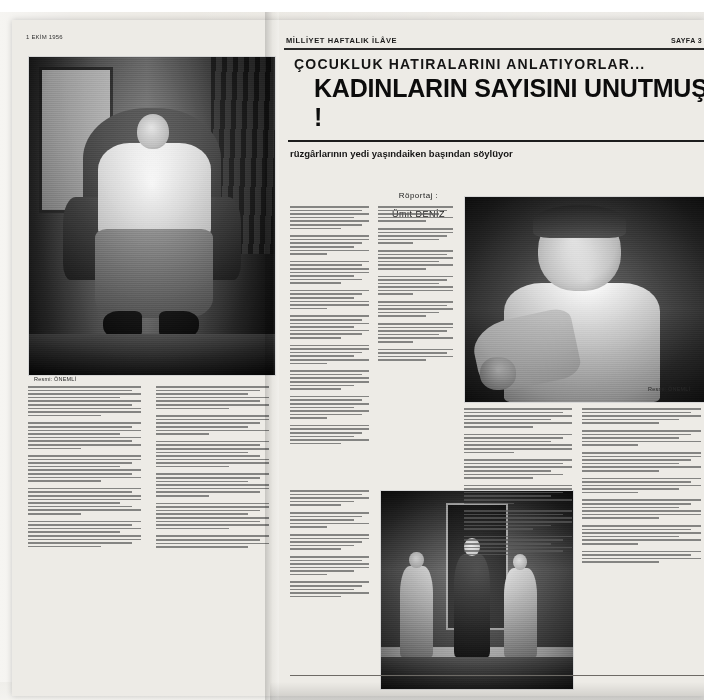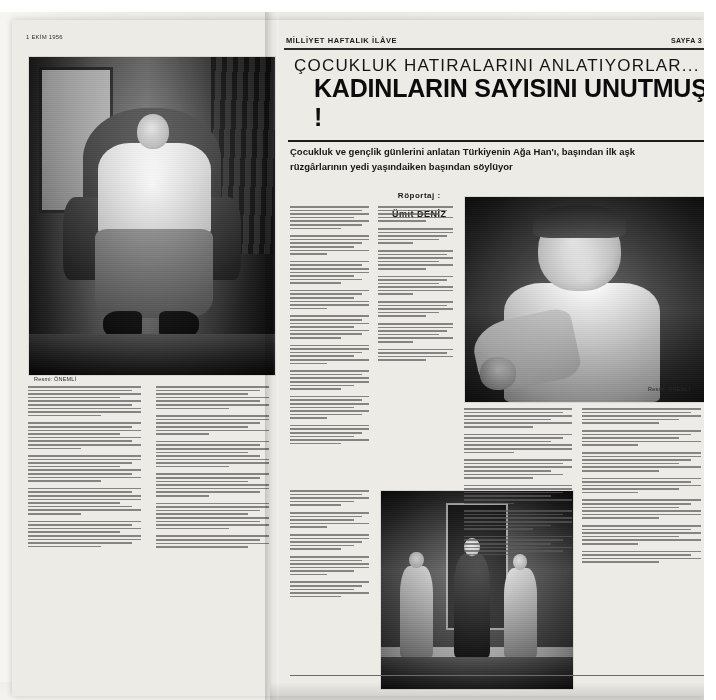--- a/index.html
+++ b/index.html
@@ -83,22 +83,22 @@
     font-size: 6px;
     color: #333;
     letter-spacing: 0.2px;
   }
 
   
   #kicker {
     position: absolute;
     left: 282px; top: 36px;
     width: 300px;
-    font-size: 17px;
-    font-weight: normal;
+    font-size: 14px;
+    font-weight: bold;
     letter-spacing: 1.2px;
     color: #151515;
     white-space: nowrap;
   }
 
   
   #headline {
     position: absolute;
     left: 276px; top: 54px;
     width: 420px;
@@ -132,21 +132,21 @@
     display: flex;
     justify-content: flex-start;
     margin-top: 2px;
   }
 
   
   #byline {
     position: absolute;
     left: 380px; top: 170px;
     font-size: 8px;
-    font-weight: bold;
+    font-weight: normal;
     color: #1a1a1a;
     text-align: center;
     line-height: 1.5;
     letter-spacing: 0.5px;
   }
   #byline .name { font-size: 9px; margin-top: 6px; }
 
   
   .col {
     position: absolute;
@@ -375,21 +375,20 @@
     </div>
 
     <div id="kicker">ÇOCUKLUK  HATIRALARINI  ANLATIYORLAR...</div>
 
     <div id="headline">
       <span class="l2">KADINLARIN SAYISINI UNUTMUŞ !</span>
     </div>
     <div id="headline-rule"></div>
 
     <div id="deck">
-      <div>Çocukluk ve gençlik günlerini anlatan Türkiyenin Ağa Han'ı, başından ilk aşk</div>
       <div class="row2">
         <span>rüzgârlarının yedi yaşında</span>
         <span>iken başından söylüyor</span>
       </div>
     </div>
 
     <div id="byline">
       <div>Röportaj :</div>
       <div class="name">Ümit DENİZ</div>
     </div>

